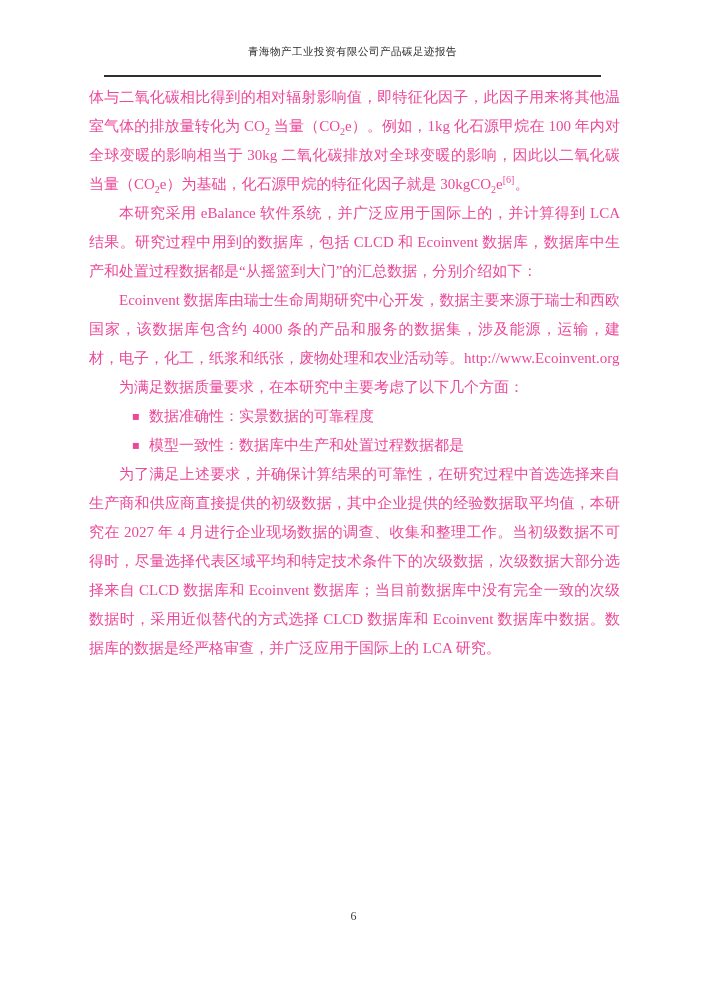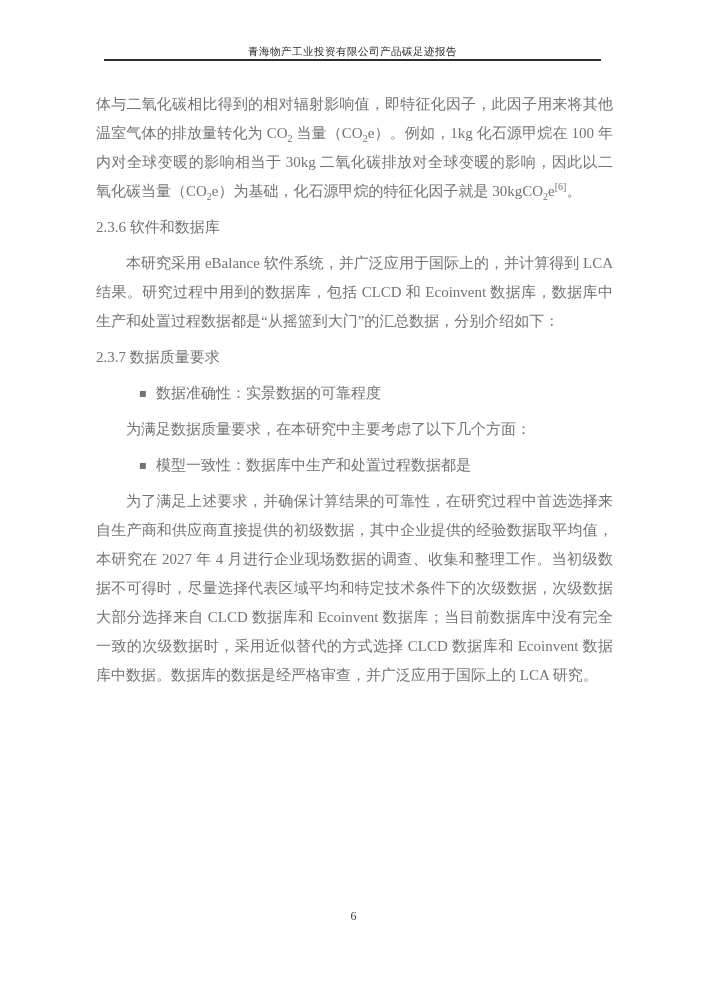--- a/index.html
+++ b/index.html
@@ -16,40 +16,40 @@
     color: #1d1d1d;
     overflow: hidden;
   }
   .page-header {
     position: absolute;
     top: 45px;
     left: 104px;
     width: 497px;
     text-align: center;
     border-bottom: 2px solid #2e2e2e;
-    padding-bottom: 0;
+    padding-bottom: 16px;
   }
   .header-title {
     font-size: 10.5px;
     letter-spacing: 0.5px;
     color: #2b2b2b;
     white-space: nowrap;
   }
   .content {
     position: absolute;
     top: 83px;
     left: 89px;
     width: 531px;
   }
   .para, .heading {
-    margin: 7px;
+    margin: 0;
     padding: 0;
     font-size: 15px;
     line-height: 29px;
-    color: #737373;
+    color: #ec4899;
   }
   .para {
     text-align: justify;
   }
   .heading {
     font-weight: 400;
     text-align: left;
   }
   .indent {
     text-indent: 2em;
@@ -89,31 +89,30 @@
 <div class="page">
 
   <header class="page-header">
     <div class="header-title">青海物产工业投资有限公司产品碳足迹报告</div>
   </header>
 
   <main class="content">
 
     <p class="para"><span>体与二氧化碳相比得到的相对辐射影响值，即特征化因子，此因子用来将其他温室气体的排放量转化为 CO</span><sub>2</sub><span> 当量（CO</span><sub>2</sub><span>e）。例如，1kg 化石源甲烷在 100 年内对全球变暖的影响相当于 30kg 二氧化碳排放对全球变暖的影响，因此以二氧化碳当量（CO</span><sub>2</sub><span>e）为基础，化石源甲烷的特征化因子就是 30kgCO</span><sub>2</sub><span>e</span><sup>[6]</sup><span>。</span></p>
 
-    <h2 class="heading">2.3.6 软件和数据库</h2>
 
     <p class="para indent">本研究采用 eBalance 软件系统，并广泛应用于国际上的，并计算得到 LCA 结果。研究过程中用到的数据库，包括 CLCD 和 Ecoinvent 数据库，数据库中生产和处置过程数据都是“从摇篮到大门”的汇总数据，分别介绍如下：</p>
 
 
+    <p class="para indent">Ecoinvent 数据库由瑞士生命周期研究中心开发，数据主要来源于瑞士和西欧国家，该数据库包含约 4000 条的产品和服务的数据集，涉及能源，运输，建材，电子，化工，纸浆和纸张，废物处理和农业活动等。http://www.Ecoinvent.org</p>
 
-    <h2 class="heading">2.3.7 数据质量要求</h2>
+
+    <p class="para indent">为满足数据质量要求，在本研究中主要考虑了以下几个方面：</p>
 
     <p class="para bullet-para"><span class="bullet-marker">▪</span><span>数据准确性：实景数据的可靠程度</span></p>
-
-    <p class="para indent">为满足数据质量要求，在本研究中主要考虑了以下几个方面：</p>
 
 
     <p class="para bullet-para"><span class="bullet-marker">▪</span><span>模型一致性：数据库中生产和处置过程数据都是</span></p>
 
     <p class="para indent">为了满足上述要求，并确保计算结果的可靠性，在研究过程中首选选择来自生产商和供应商直接提供的初级数据，其中企业提供的经验数据取平均值，本研究在 2027 年 4 月进行企业现场数据的调查、收集和整理工作。当初级数据不可得时，尽量选择代表区域平均和特定技术条件下的次级数据，次级数据大部分选择来自 CLCD 数据库和 Ecoinvent 数据库；当目前数据库中没有完全一致的次级数据时，采用近似替代的方式选择 CLCD 数据库和 Ecoinvent 数据库中数据。数据库的数据是经严格审查，并广泛应用于国际上的 LCA 研究。</p>
 
   </main>
 
   <footer class="page-footer">
     <div class="page-number">6</div>

